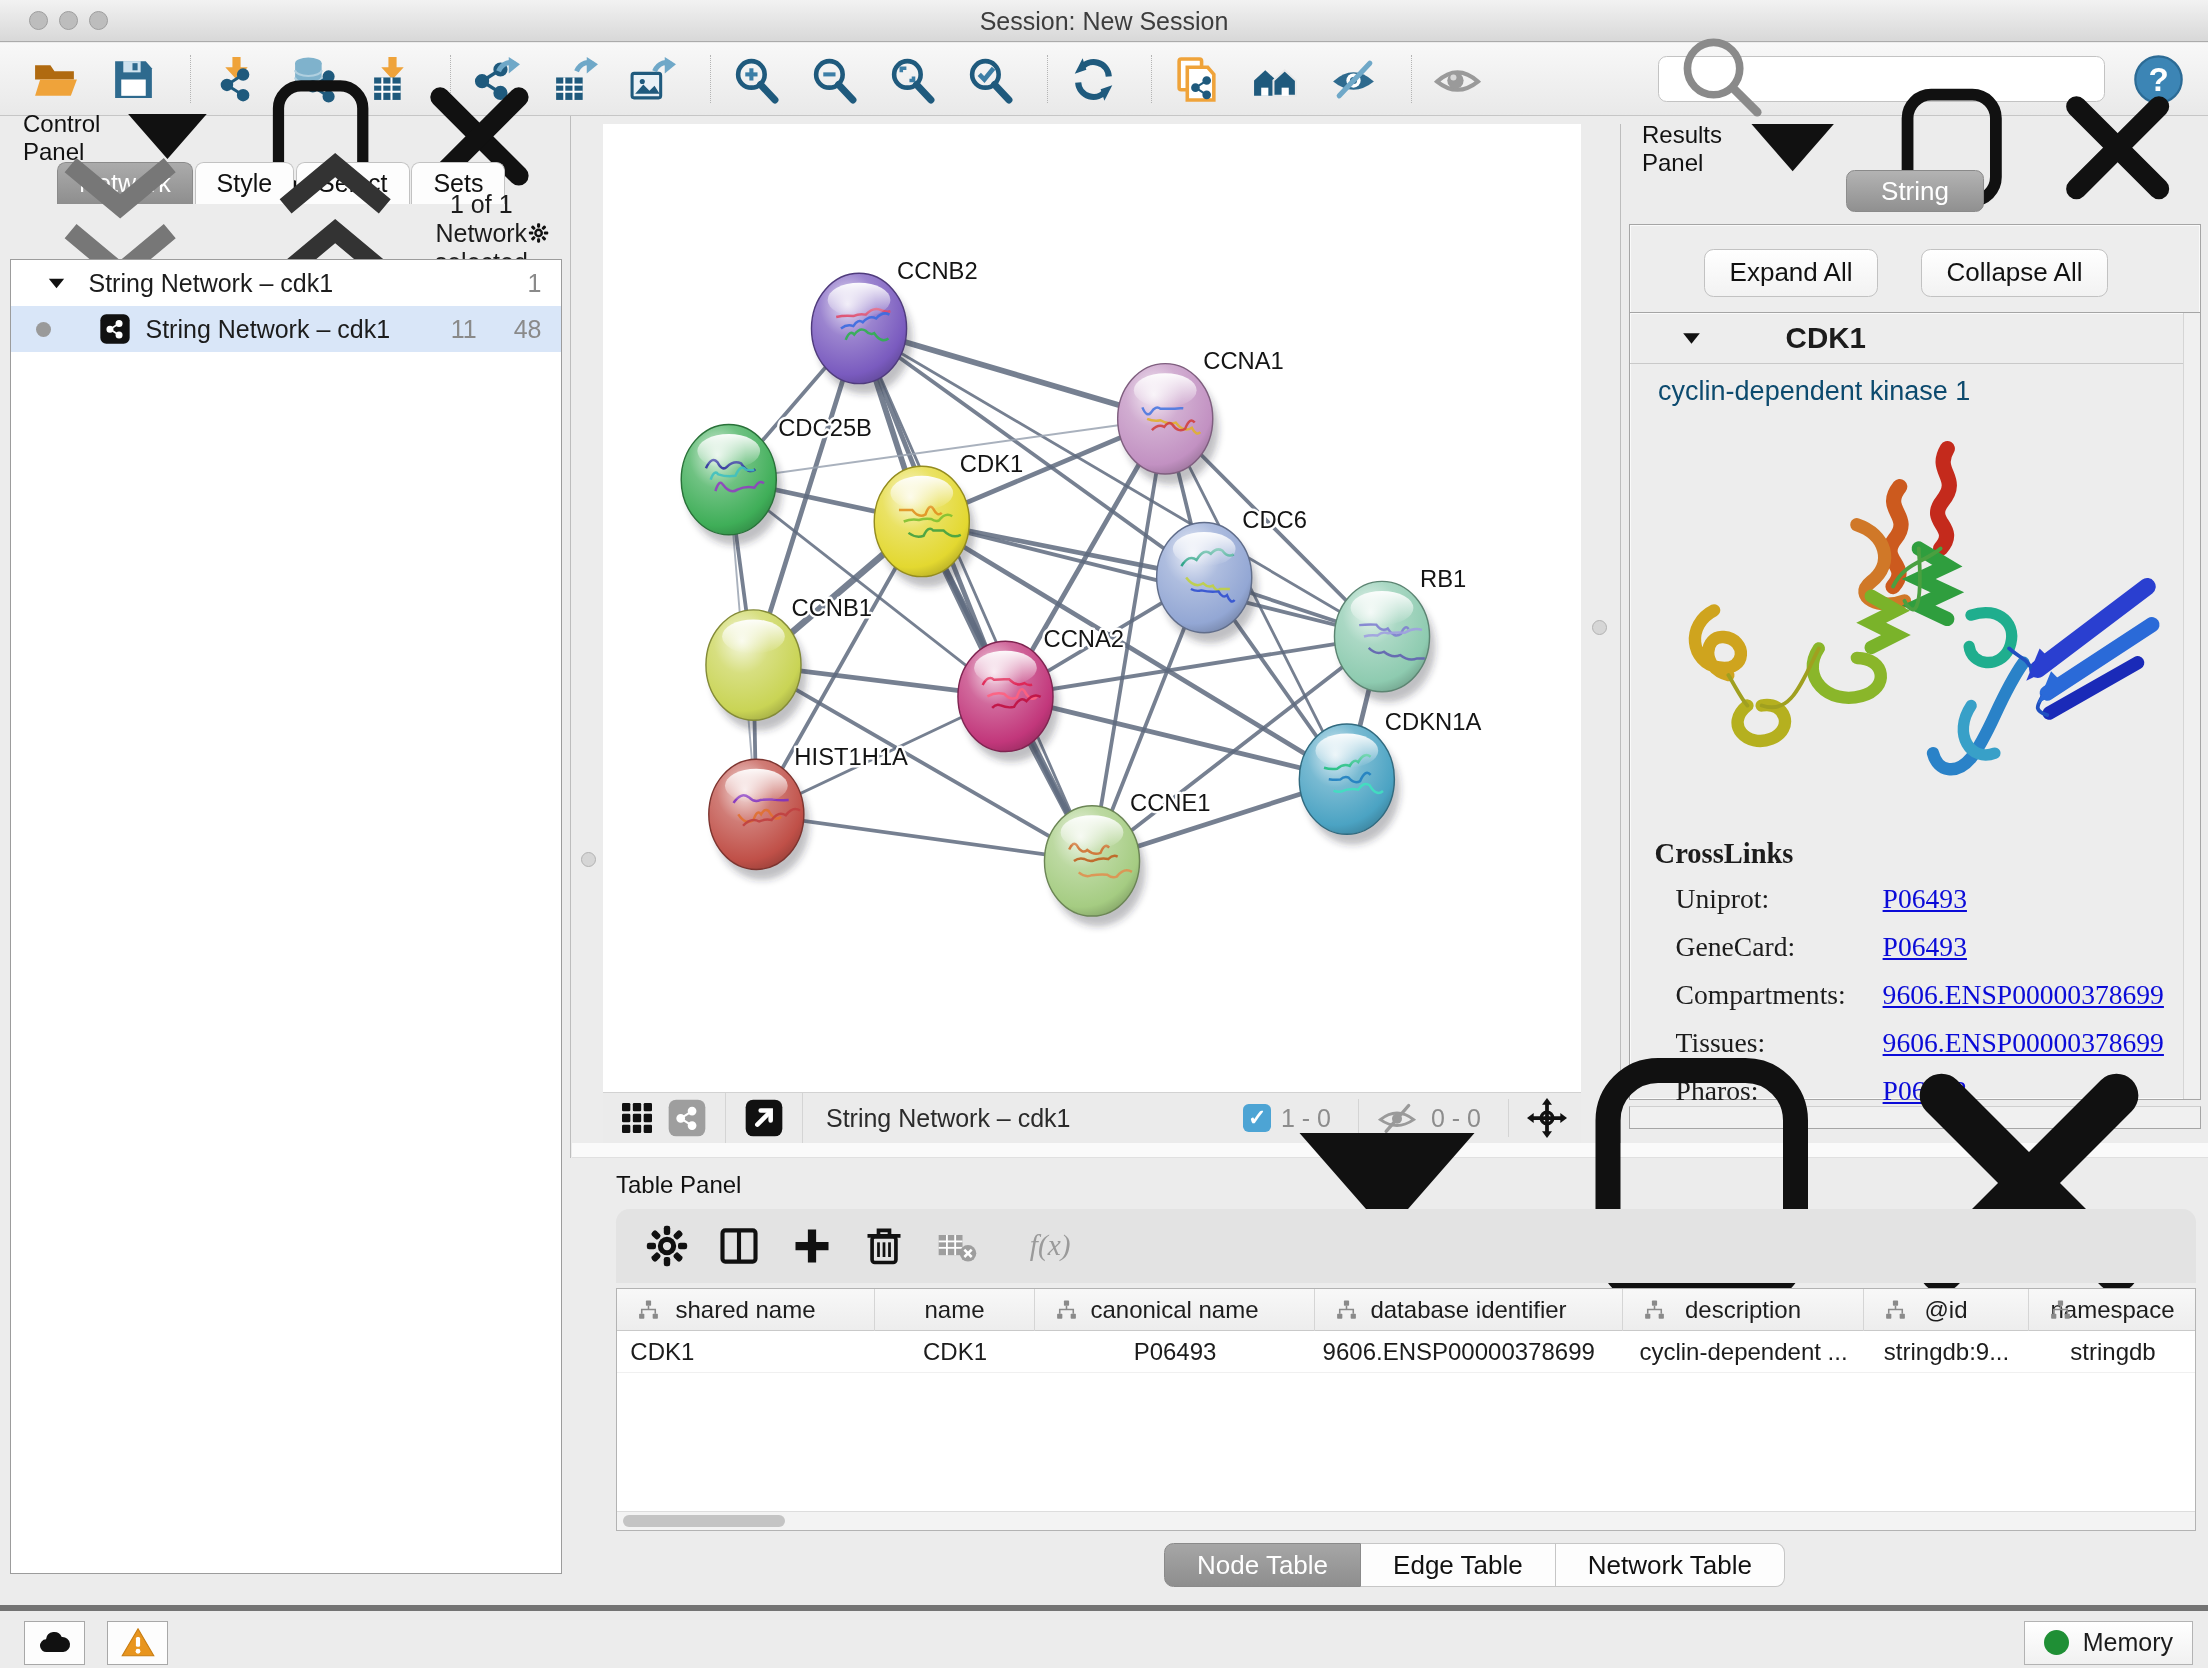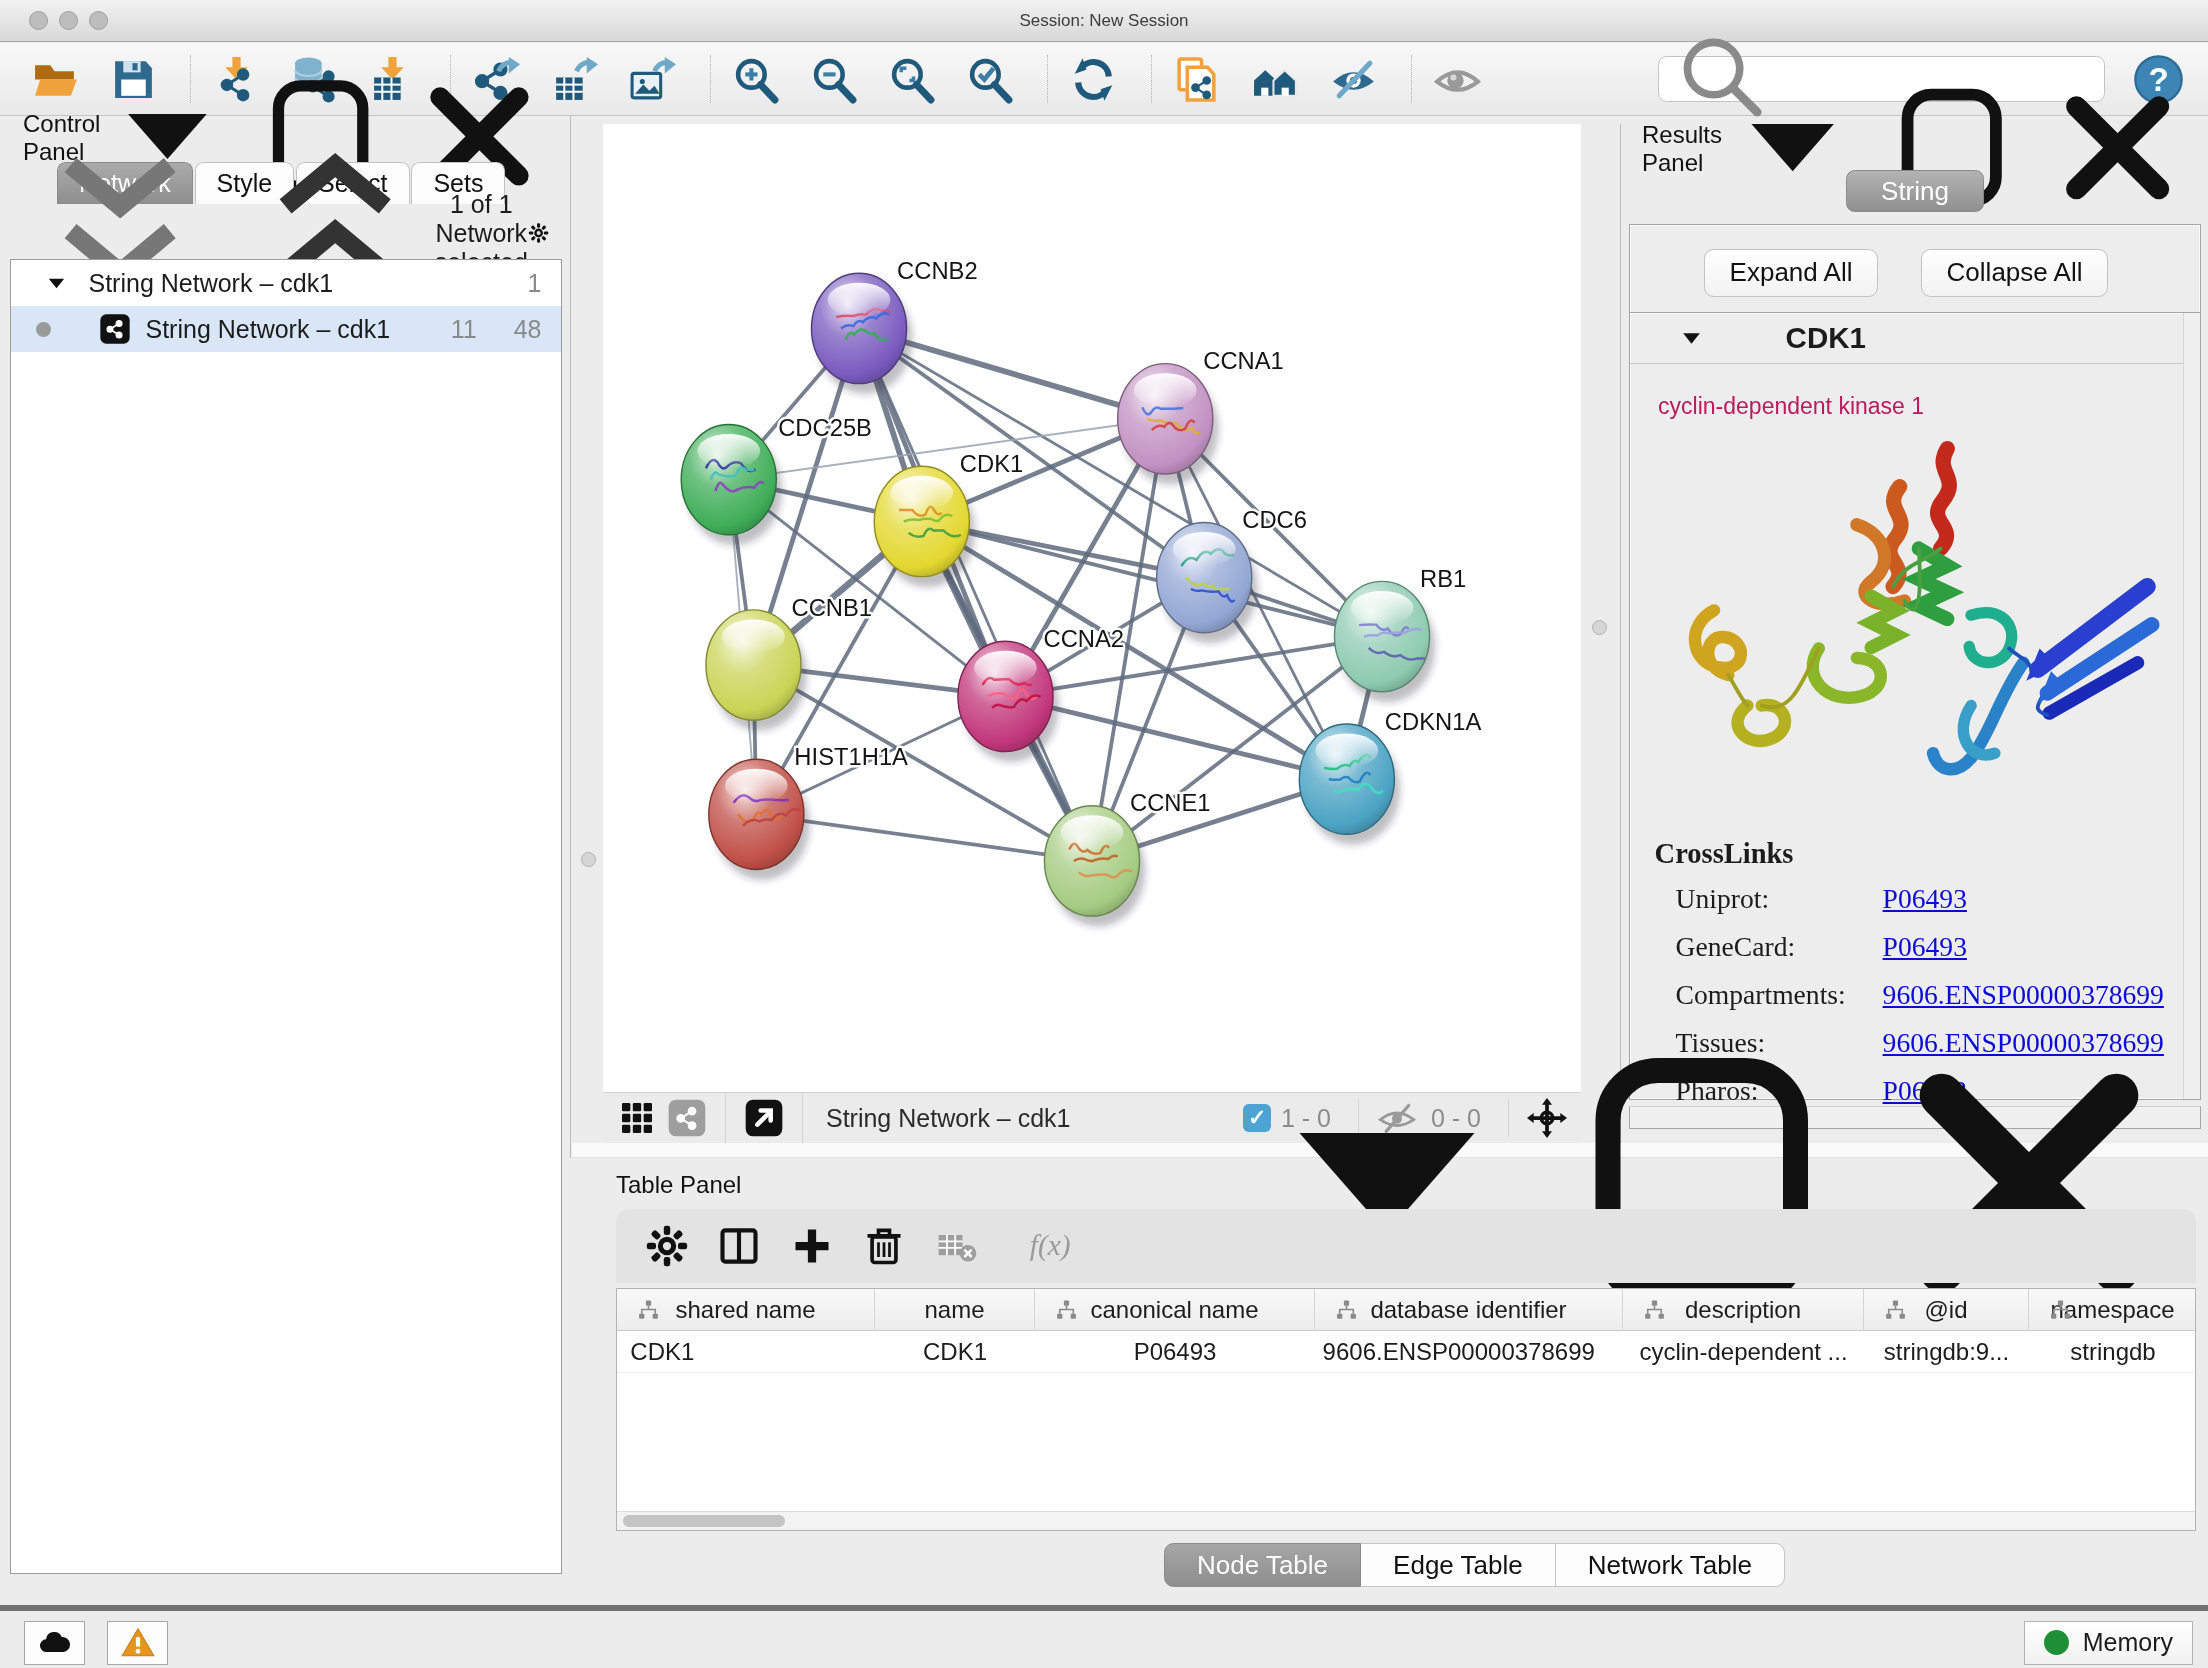--- a/index.html
+++ b/index.html
@@ -6,21 +6,21 @@
   html,body { width:2208px; height:1668px; }
   body { font-family:"Liberation Sans", sans-serif; background:#ececec; color:#1c1c1c; overflow:hidden; }
   #app { position:relative; width:2208px; height:1668px; background:#ececec; overflow:hidden; }
 
   
   .titlebar { position:absolute; left:0; top:0; width:2208px; height:42px;
     background:linear-gradient(#f2f2f2,#d8d8d8); border-bottom:1px solid #ababab; }
   .tl-light { position:absolute; top:11.4px; width:19px; height:19px; border-radius:50%;
     background:#bdbdbd; border:1px solid #9e9e9e; }
   .win-title { position:absolute; left:0; right:0; top:0; height:42px; line-height:42px;
-    text-align:center; font-size:17px; color:#3d3d3d; }
+    text-align:center; font-size:25px; color:#3d3d3d; }
 
   
   .toolbar { position:absolute; left:0; top:43px; width:2208px; height:73px;
     background:linear-gradient(#f8f8f8,#e9e9e9); border-bottom:1px solid #c6c6c6;
     display:flex; align-items:center; padding:0 23px 0 28.5px; }
   .tbtn { width:53px; height:53px; display:flex; align-items:center; justify-content:center; margin-right:25px; }
   .tbtn svg { width:49px; height:49px; }
   .tsep { width:0; height:48px; border-left:1.9px dotted #b4b4b4; margin:0 19px 0 5.7px; }
   .searchbox { margin-left:auto; width:447px; height:46px; background:#fff; border:1.9px solid #c3c3c3;
     border-radius:8.6px; display:flex; align-items:center; padding:0 11.4px; }
@@ -80,21 +80,21 @@
     background:linear-gradient(#b3b3b3,#909090); border:1px solid #8a8a8a; border-radius:8.6px; }
   .rp-box { position:absolute; left:7.6px; width:572px; background:#ededed;
     border:1.9px solid #a5a5a5; box-shadow:inset 0 0 0 1px #fafafa; }
   .rp-box1 { top:100px; height:112px; }
   .rp-btn { position:absolute; top:24px; height:48px; background:linear-gradient(#ffffff,#f2f2f2);
     border:1.9px solid #c2c2c2; border-radius:9.5px; font-size:26px; padding:0 25px; line-height:44px; color:#111; }
   .rp-box2 { top:188px; height:788px; }
   .entry-head { position:absolute; left:0; top:0; right:17px; height:51px; border-bottom:1px solid #c9c9c9;
     display:flex; align-items:center; }
   .entry-head .nm { font-size:29.5px; font-weight:bold; margin-left:82px; }
-  .entry-desc { position:absolute; left:28.5px; top:63px; font-size:23px; color:#be185d;margin-top:17px; }
+  .entry-desc { position:absolute; left:28.5px; top:63px; font-size:27px; color:#0c4a6e; }
   .structure { position:absolute; left:27px; top:107px; width:514px; height:409px; }
   .crosslinks { position:absolute; left:25px; top:525px; font-family:"Liberation Serif", serif; font-size:27.6px; }
   .crosslinks .clt { font-weight:bold; font-size:28.5px; margin-bottom:13.3px; }
   .cl-row { display:flex; margin-bottom:16px; }
   .cl-row .lab { width:207px; margin-left:21px; }
   .cl-row a { color:#0b0bd8; text-decoration:underline; }
   .rp-scroll { position:absolute; right:0; top:0; bottom:0; width:17px; background:#f0f0f0; border-left:1px solid #d5d5d5; }
   .rp-hstrip { position:absolute; left:7.6px; top:982px; width:572px; height:23px;
     background:#f0f0f0; border:1.9px solid #a5a5a5; border-top:1px solid #cfcfcf; }
 

